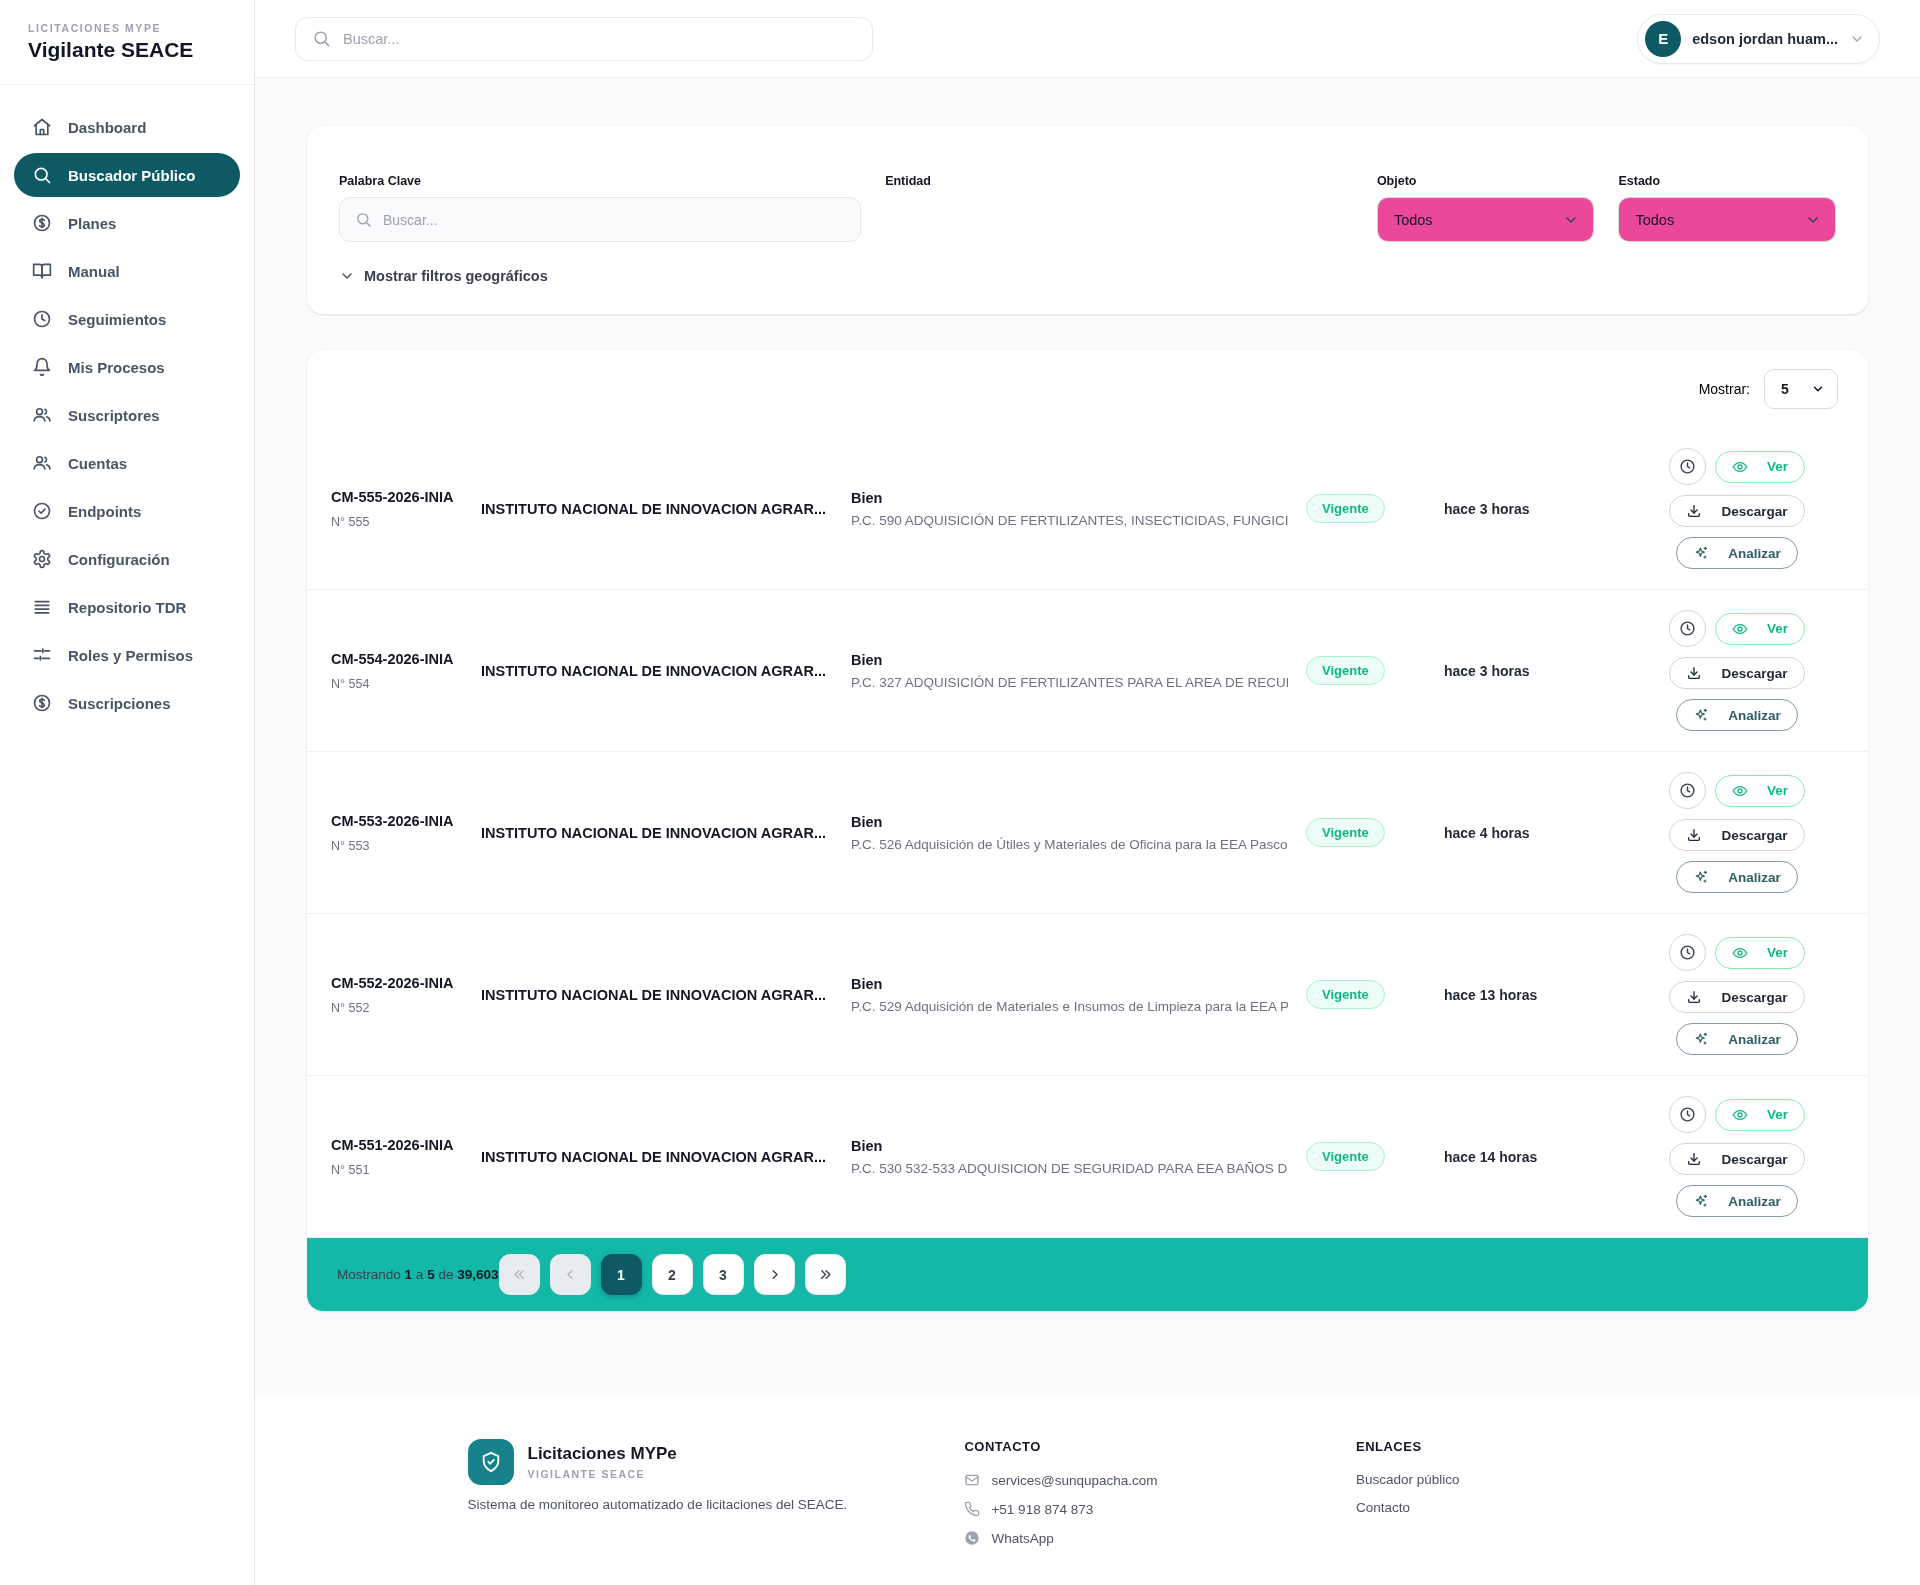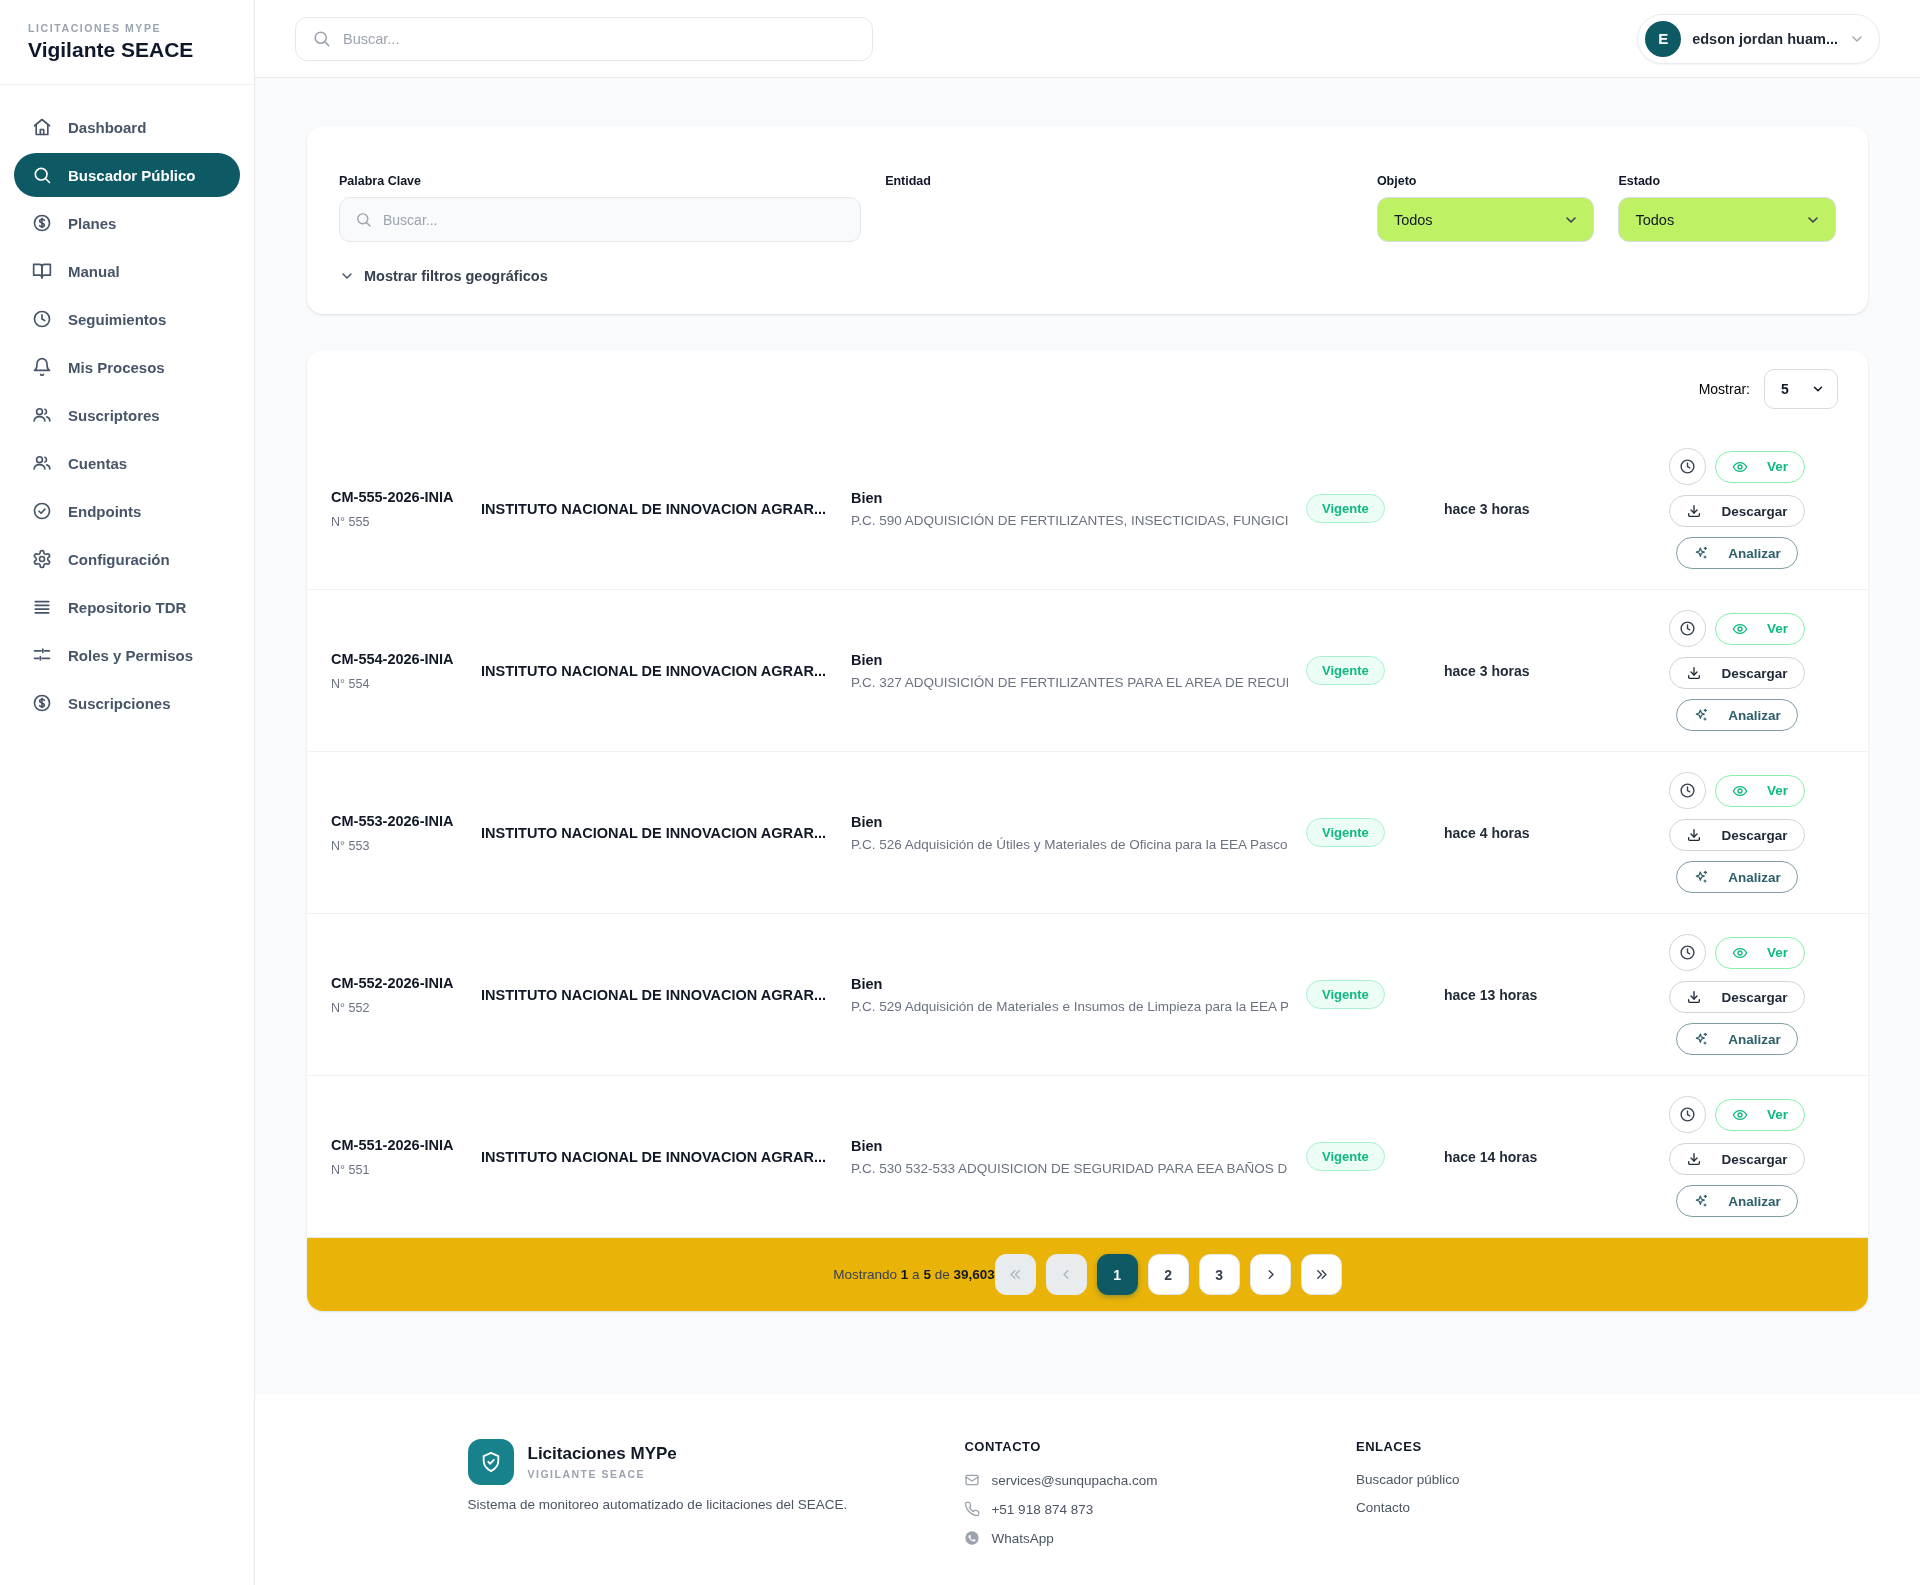--- a/index.html
+++ b/index.html
@@ -85,21 +85,21 @@
     height:45px; border:1px solid #e5e7eb; border-radius:11px; background:#f9fafb;
     display:flex; align-items:center; gap:11px; padding:0 15px;
   }
   .field-input .icn-sm { color:#9ca3af; width:17px; height:17px; }
   .field-input input {
     border:none; outline:none; background:transparent; flex:1;
     font-size:14px; font-family:"Liberation Sans", sans-serif; color:#111827; min-width:0;
   }
   .field-input input::placeholder { color:#9ca3af; }
   .select-box {
-    height:45px; border:1px solid #d7dbe0; border-radius:11px; background:#bef264;
+    height:45px; border:1px solid #d7dbe0; border-radius:11px; background:#ec4899;
     display:flex; align-items:center; justify-content:space-between;
     padding:0 14px 0 16px; font-size:14.5px; color:#111827; cursor:pointer;
   }
   .select-box .icn-sm { color:#374151; }
   .geo-toggle {
     margin-top:26px; display:flex; align-items:center; gap:9px;
     font-size:14.5px; font-weight:600; color:#374151; cursor:pointer;
   }
   .geo-toggle .icn-sm { color:#4b5563; }
 
@@ -162,22 +162,22 @@
     display:flex; align-items:center; gap:19px; border-radius:999px;
     padding:7px 16px; font-size:13.5px; font-weight:600; background:#fff; cursor:pointer;
     font-family:"Liberation Sans", sans-serif;
   }
   .pill-btn .icn-sm { width:16px; height:16px; }
   .btn-ver { border:1px solid #86efac; color:#10b981; }
   .btn-desc { border:1px solid #d1d5db; color:#1f2937; }
   .btn-ana { border:1px solid #7f9ea6; color:#2e5f6a; }
 
   .pagination-bar {
-    background:#eab308; border-top:1px solid #e8ebef;
-    height:74px; display:flex; align-items:center; justify-content:center;
+    background:#14b8a6; border-top:1px solid #e8ebef;
+    height:74px; display:flex; align-items:center; justify-content:flex-start;
     padding:0 30px;
   }
   .pag-summary { font-size:13.5px; color:#374151; }
   .pag-summary b { color:#111827; font-weight:700; }
   .pag-btns { display:flex; align-items:center; gap:10px; }
   .pag-btn {
     min-width:41px; height:41px; border-radius:11px; border:1px solid #e5e7eb;
     background:#ffffff; color:#374151; font-size:14px; font-weight:600;
     display:flex; align-items:center; justify-content:center; cursor:pointer;
   }

